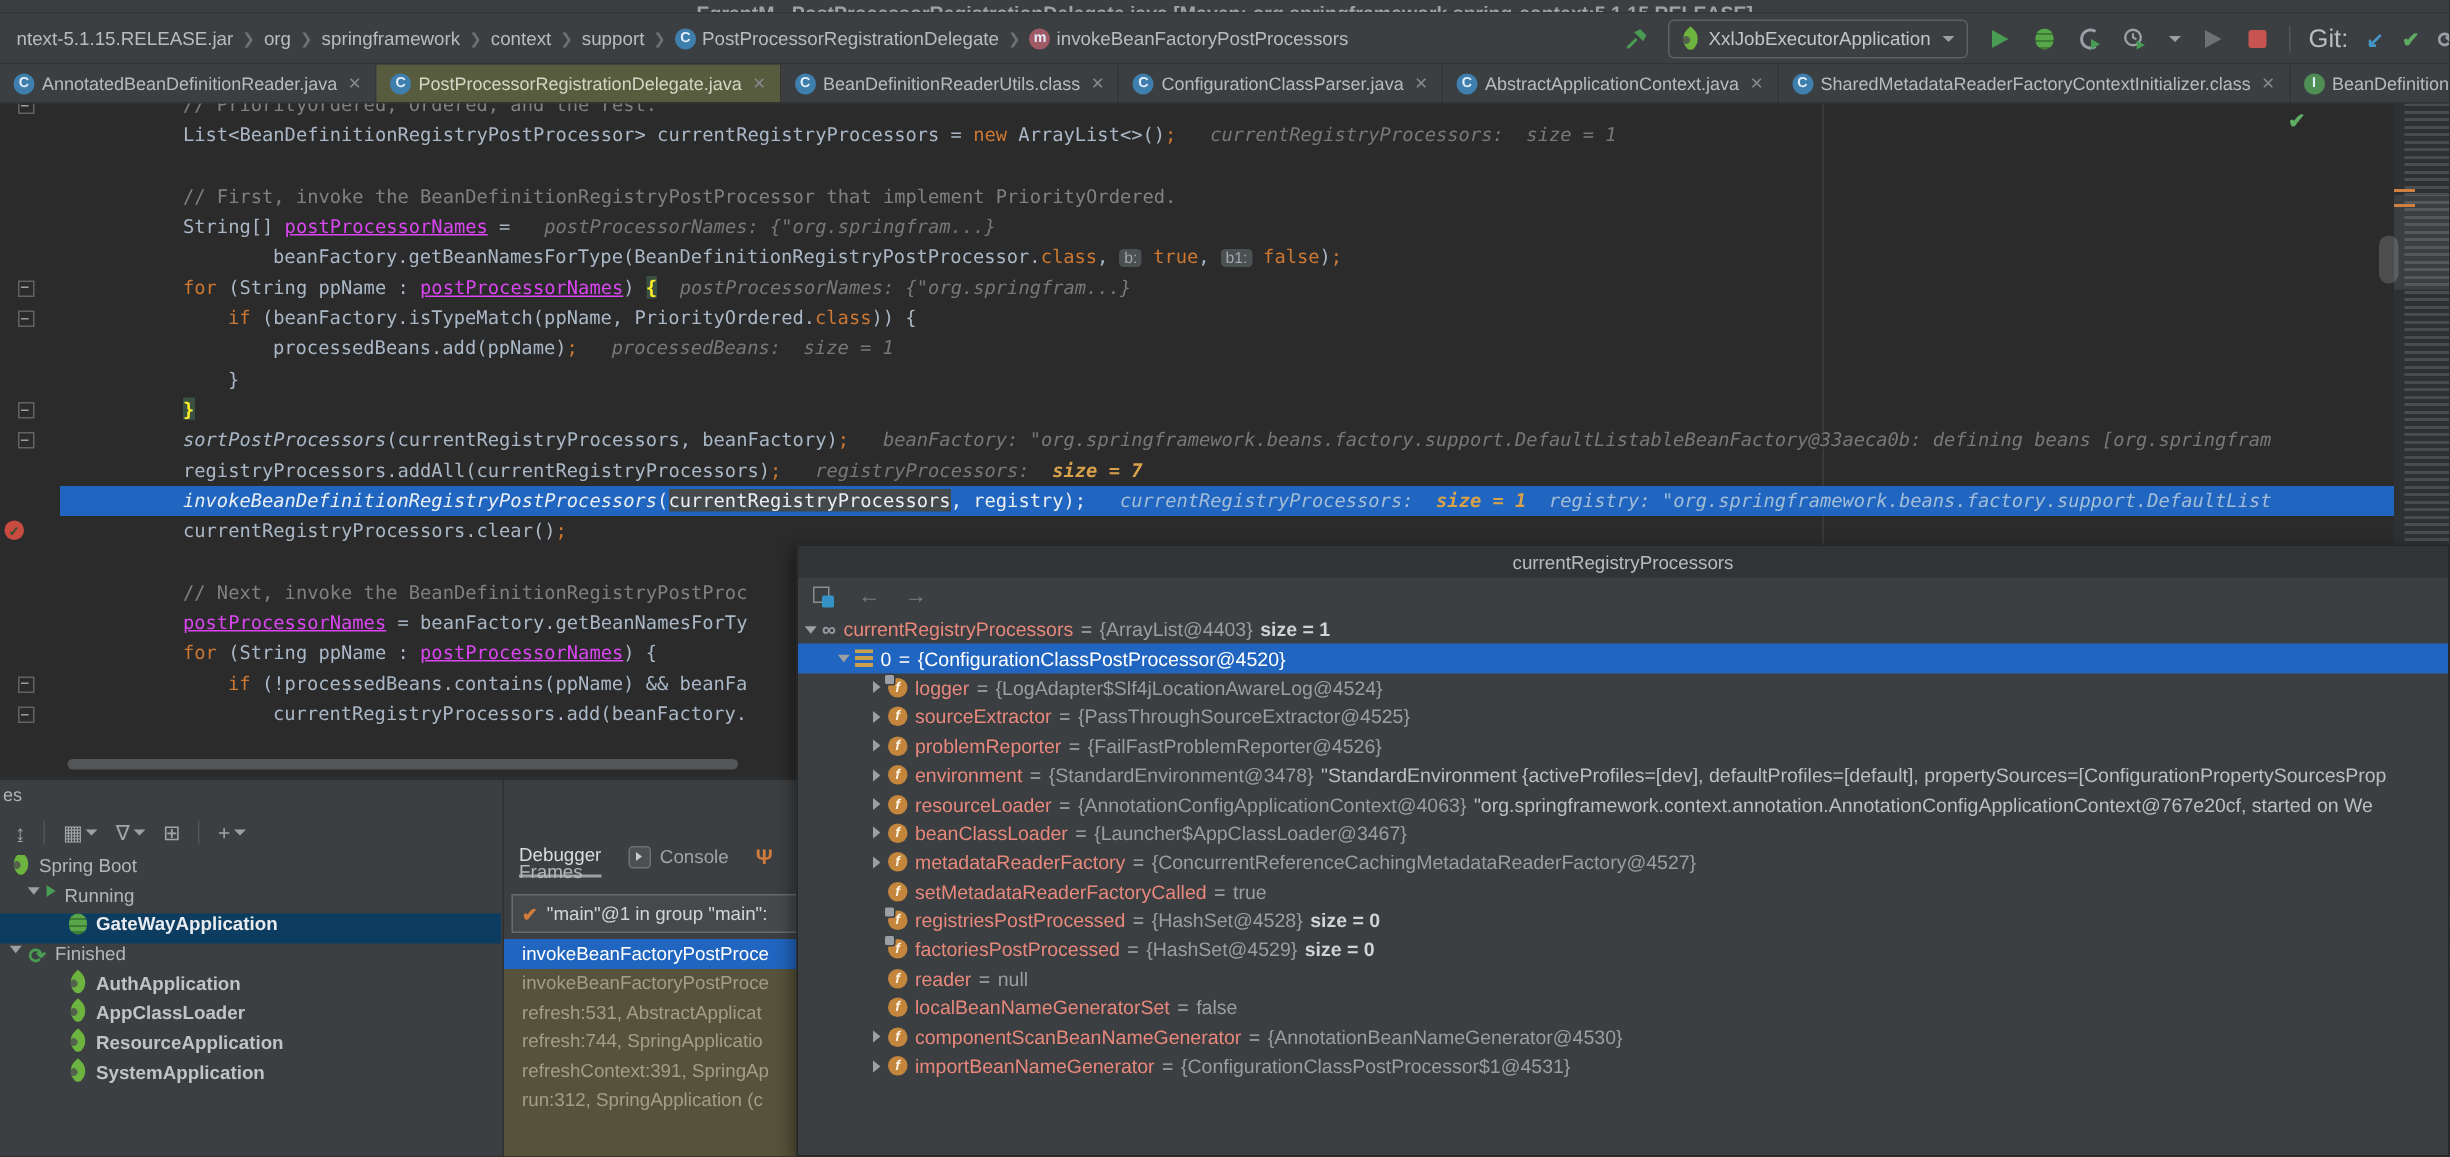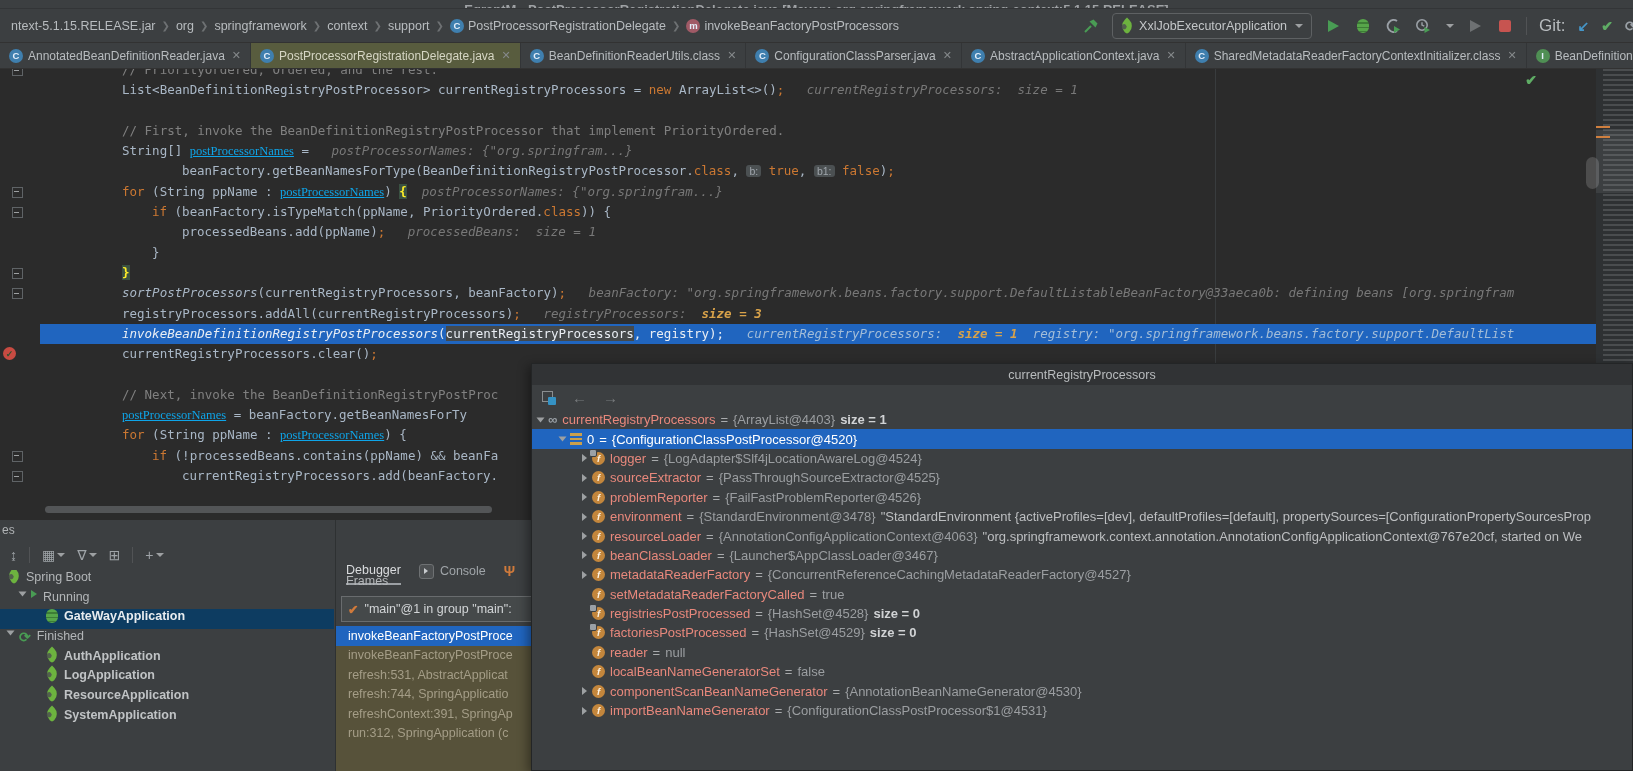--- a/index.html
+++ b/index.html
@@ -44,21 +44,21 @@
   .cicon.i{background:#4f8f54;}
   
   .editor{position:absolute;left:0;top:69px;width:1633px;height:450px;background:#2b2b2b;overflow:hidden;}
   .margin-guide{position:absolute;left:1215px;top:0;width:1px;height:100%;background:#393c3e;}
   .code{position:absolute;left:40px;top:-9px;right:0;}
   .line{height:20.3px;line-height:20.3px;white-space:pre;font-family:"DejaVu Sans Mono",monospace;font-size:12.5px;}
   .line.exec{background:#2065bf;}
   .tk-p{color:#a9b7c6;}
   .tk-k{color:#cc7832;}
   .tk-c{color:#808080;}
-  .tk-u{color:#0ea5e9;text-decoration:underline;font-family:Liberation Serif, serif;}
+  .tk-u{color:#d946ef;text-decoration:underline;}
   .tk-i{color:#a9b7c6;font-style:italic;}
   .tk-h{color:#787878;font-style:italic;}
   .tk-ho{color:#d8a24a;font-style:italic;font-weight:bold;}
   .tk-hx{color:#a3bdd8;font-style:italic;}
   .tk-sel{color:#e9eef4;background:#45494b;}
   .tk-hb{color:#ffef28;background:#3a5142;font-weight:bold;}
   .exec .tk-p,.exec .tk-k,.exec .tk-i{color:#e9eef4;}
   .tk-b{background:#4b5052;color:#a0a6ac;border-radius:3px;padding:0 3px;font-size:10.5px;
         font-style:normal;font-family:"Liberation Sans",sans-serif;}
   .gutter{position:absolute;left:0;top:0;width:40px;height:100%;}
@@ -260,21 +260,21 @@
         <div class="line" style="padding-left: 82px;"></div>
         <div class="line" style="padding-left: 82px;"><span class="tk-c">// First, invoke the BeanDefinitionRegistryPostProcessor that implement PriorityOrdered.</span></div>
         <div class="line" style="padding-left: 82px;"><span class="tk-p">String[] </span><span class="tk-u">postProcessorNames</span><span class="tk-p"> =</span><span class="tk-h">   postProcessorNames: {"org.springfram...}</span></div>
         <div class="line" style="padding-left: 142px;"><span class="tk-p">beanFactory.getBeanNamesForType(BeanDefinitionRegistryPostProcessor.</span><span class="tk-k">class</span><span class="tk-p">, </span><span class="tk-b">b:</span><span class="tk-p"> </span><span class="tk-k">true</span><span class="tk-p">, </span><span class="tk-b">b1:</span><span class="tk-p"> </span><span class="tk-k">false</span><span class="tk-p">)</span><span class="tk-k">;</span></div>
         <div class="line" style="padding-left: 82px;"><span class="tk-k">for</span><span class="tk-p"> (String ppName : </span><span class="tk-u">postProcessorNames</span><span class="tk-p">) </span><span class="tk-hb">{</span><span class="tk-h">  postProcessorNames: {"org.springfram...}</span></div>
         <div class="line" style="padding-left: 112px;"><span class="tk-k">if</span><span class="tk-p"> (beanFactory.isTypeMatch(ppName, PriorityOrdered.</span><span class="tk-k">class</span><span class="tk-p">)) {</span></div>
         <div class="line" style="padding-left: 142px;"><span class="tk-p">processedBeans.add(ppName)</span><span class="tk-k">;</span><span class="tk-h">   processedBeans:  size = 1</span></div>
         <div class="line" style="padding-left: 112px;"><span class="tk-p">}</span></div>
         <div class="line" style="padding-left: 82px;"><span class="tk-hb">}</span></div>
         <div class="line" style="padding-left: 82px;"><span class="tk-i">sortPostProcessors</span><span class="tk-p">(currentRegistryProcessors, beanFactory)</span><span class="tk-k">;</span><span class="tk-h">   beanFactory: "org.springframework.beans.factory.support.DefaultListableBeanFactory@33aeca0b: defining beans [org.springfram</span></div>
-        <div class="line" style="padding-left: 82px;"><span class="tk-p">registryProcessors.addAll(currentRegistryProcessors)</span><span class="tk-k">;</span><span class="tk-h">   registryProcessors:  </span><span class="tk-ho">size = 3</span></div>
+        <div class="line" style="padding-left: 82px;"><span class="tk-p">registryProcessors.addAll(currentRegistryProcessors)</span><span class="tk-k">;</span><span class="tk-h">   registryProcessors:  </span><span class="tk-ho">size = 7</span></div>
         <div class="line exec" style="padding-left: 82px;"><span class="tk-i">invokeBeanDefinitionRegistryPostProcessors</span><span class="tk-p">(</span><span class="tk-sel">currentRegistryProcessors</span><span class="tk-p">, registry)</span><span class="tk-k">;</span><span class="tk-hx">   currentRegistryProcessors:  </span><span class="tk-ho">size = 1</span><span class="tk-hx">  registry: "org.springframework.beans.factory.support.DefaultList</span></div>
         <div class="line" style="padding-left: 82px;"><span class="tk-p">currentRegistryProcessors.clear()</span><span class="tk-k">;</span></div>
         <div class="line" style="padding-left: 82px;"></div>
         <div class="line" style="padding-left: 82px;"><span class="tk-c">// Next, invoke the BeanDefinitionRegistryPostProc</span></div>
         <div class="line" style="padding-left: 82px;"><span class="tk-u">postProcessorNames</span><span class="tk-p"> = beanFactory.getBeanNamesForTy</span></div>
         <div class="line" style="padding-left: 82px;"><span class="tk-k">for</span><span class="tk-p"> (String ppName : </span><span class="tk-u">postProcessorNames</span><span class="tk-p">) {</span></div>
         <div class="line" style="padding-left: 112px;"><span class="tk-k">if</span><span class="tk-p"> (!processedBeans.contains(ppName) &amp;&amp; beanFa</span></div>
         <div class="line" style="padding-left: 142px;"><span class="tk-p">currentRegistryProcessors.add(beanFactory.</span></div>
       </div>
     <div class="gutter" id="gutter">
@@ -326,21 +326,21 @@
           <span class="chev open"></span>
           <span class="rerun-glyph">⟳</span>
           <span>Finished</span>
         </span>
         <span class="rrow bold" style="padding-left: 46px;">
           <span class="leaf"></span>
           <span>AuthApplication</span>
         </span>
         <span class="rrow bold" style="padding-left: 46px;">
           <span class="leaf"></span>
-          <span>LogApplication</span>
+          <span>AppClassLoader</span>
         </span>
         <span class="rrow bold" style="padding-left: 46px;">
           <span class="leaf"></span>
           <span>ResourceApplication</span>
         </span>
         <span class="rrow bold" style="padding-left: 46px;">
           <span class="leaf"></span>
           <span>SystemApplication</span>
         </span>
       </div>

